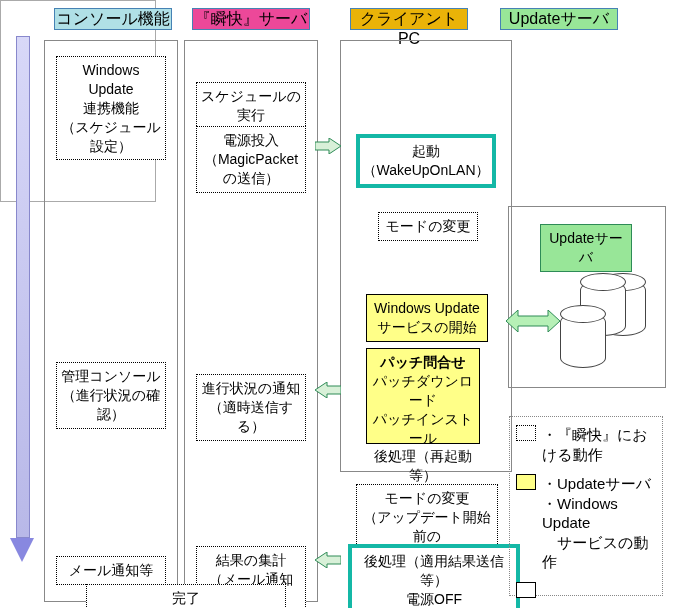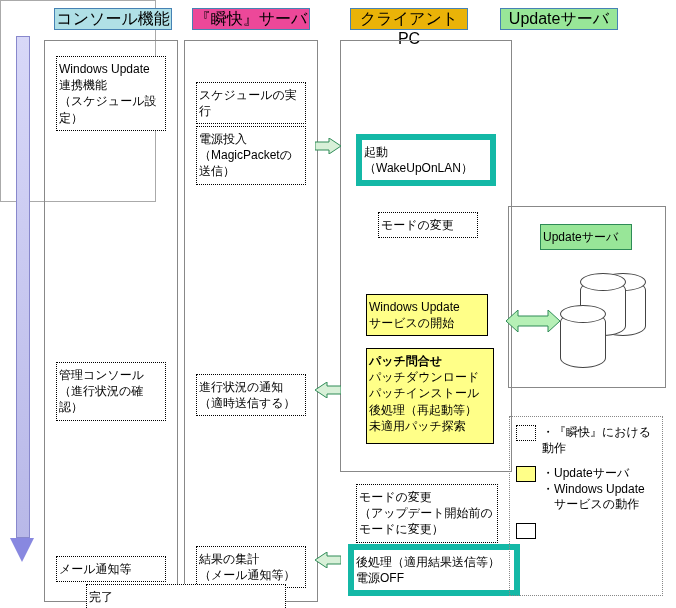--- a/index.html
+++ b/index.html
@@ -10,27 +10,27 @@
 .hdr.h3{left:350px;width:116px;background:#eab308}
 .hdr.h4{left:500px;width:116px;background:#98e698}
 .arrow-down{position:absolute;left:16px;top:36px;width:12px;height:530px}
 .arrow-down .shaft{width:12px;height:500px;background:linear-gradient(to bottom,#d8d8f8,#b8b8e8);border:1px solid #8888cc}
 .arrow-down .head{width:0;height:0;border-left:12px solid transparent;border-right:12px solid transparent;border-top:24px solid #8888e0;margin-left:-6px}
 .col-box{position:absolute;border:1px solid #888}
 .col1{left:44px;top:40px;width:132px;height:560px}
 .col2{left:184px;top:40px;width:132px;height:560px}
 .col3{left:340px;top:40px;width:170px;height:430px}
 .col3b{left:348px;top:260px;width:154px;height:200px;border:1px solid #aaa}
-.node{position:absolute;padding:4px 2px;font-size:12px;line-height:1.35;box-sizing:border-box}
+.node{position:absolute;text-align:center;padding:4px 2px;font-size:14px;line-height:1.35;box-sizing:border-box}
 .dotted{border:1.5px dotted #000;background:#fff}
-.solid{border:6px solid #14b8a6;background:#fff}
+.solid{border:4px solid #14b8a6;background:#fff}
 .yellow{border:1px solid #000;background:#ffff88}
 .green-head{border:1px solid #2e8b57;background:#98e698;color:#000}
 .legend{position:absolute;left:509px;top:416px;width:154px;height:180px;border:1.5px dotted #888;padding:8px 6px;box-sizing:border-box}
-.legend .row{display:flex;align-items:flex-start;margin-bottom:10px;font-size:12px;line-height:1.3}
+.legend .row{display:flex;align-items:flex-start;margin-bottom:10px;font-size:15px;line-height:1.3}
 .legend .sw{width:18px;height:14px;margin-right:6px;flex:0 0 auto}
 .legend .sw.d{border:1.5px dotted #000}
 .legend .sw.y{border:1px solid #000;background:#ffff88}
 .legend .sw.s{border:1px solid #000;background:#fff}
 .cyl-group{position:absolute;left:560px;top:280px;width:100px;height:90px}
 .cyl{position:absolute;width:44px;height:54px;border:1px solid #444;border-radius:50%/18%;background:#fff}
 .cyl::before{content:"";position:absolute;left:-1px;top:-8px;width:44px;height:16px;border:1px solid #444;border-radius:50%;background:#fff}
 .cyl.c1{left:40px;top:0}
 .cyl.c2{left:20px;top:16}
 .cyl.c3{left:0;top:32px}
@@ -74,21 +74,21 @@
 
 <div class="node dotted" style="left:196px;top:82px;width:110px">スケジュールの実行</div>
 <div class="node dotted" style="left:196px;top:126px;width:110px">電源投入<br>（MagicPacketの送信）</div>
 <div class="node dotted" style="left:196px;top:374px;width:110px">進行状況の通知<br>（適時送信する）</div>
 <div class="node dotted" style="left:196px;top:546px;width:110px">結果の集計<br>（メール通知等）</div>
 <div class="node dotted" style="left:86px;top:584px;width:200px">完了</div>
 
 <div class="node solid" style="left:356px;top:134px;width:140px">起動（WakeUpOnLAN）</div>
 <div class="node dotted" style="left:378px;top:212px;width:100px">モードの変更</div>
 <div class="node yellow" style="left:366px;top:294px;width:122px">Windows Update<br>サービスの開始</div>
-<div class="node yellow" style="left:366px;top:348px;width:128px;height:96px">
+<div class="node yellow" style="left:366px;top:348px;width:114px;height:96px">
   <div style="font-weight:bold">パッチ問合せ</div>
   <div>パッチダウンロード<br>パッチインストール<br>後処理（再起動等）<br>未適用パッチ探索</div>
 </div>
 <div class="node dotted" style="left:356px;top:484px;width:142px">モードの変更<br>（アップデート開始前の<br>モードに変更）</div>
 <div class="node solid" style="left:348px;top:544px;width:172px">後処理（適用結果送信等）<br>電源OFF</div>
 
 <div class="sm-arrow" style="left:315px;top:138px">
 <svg viewBox="0 0 26 16">
         <polygon points="0,4 14,4 14,0 26,8 14,16 14,12 0,12" fill="#d8f0d8" stroke="#2e8b57"></polygon>
       </svg>

